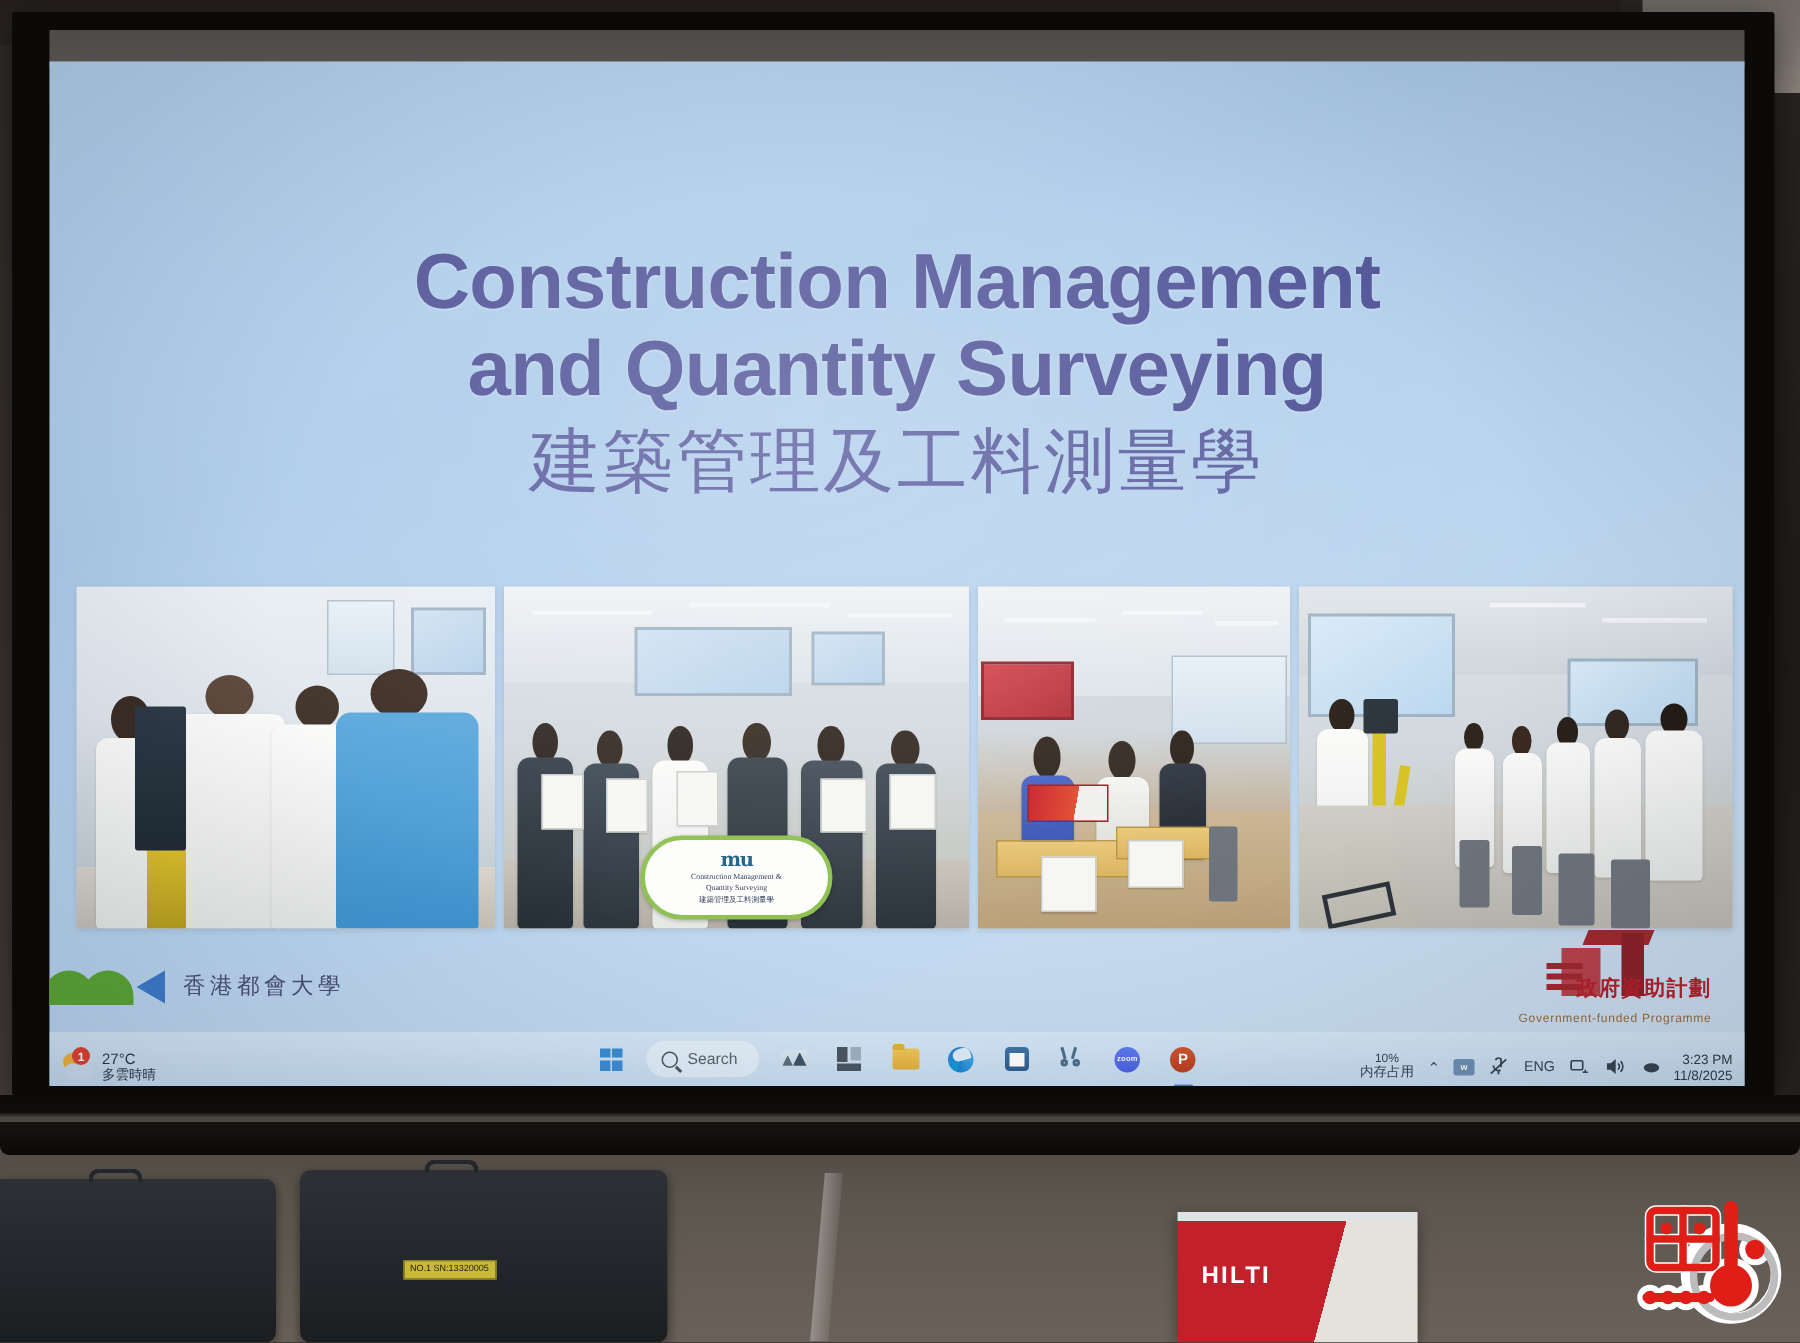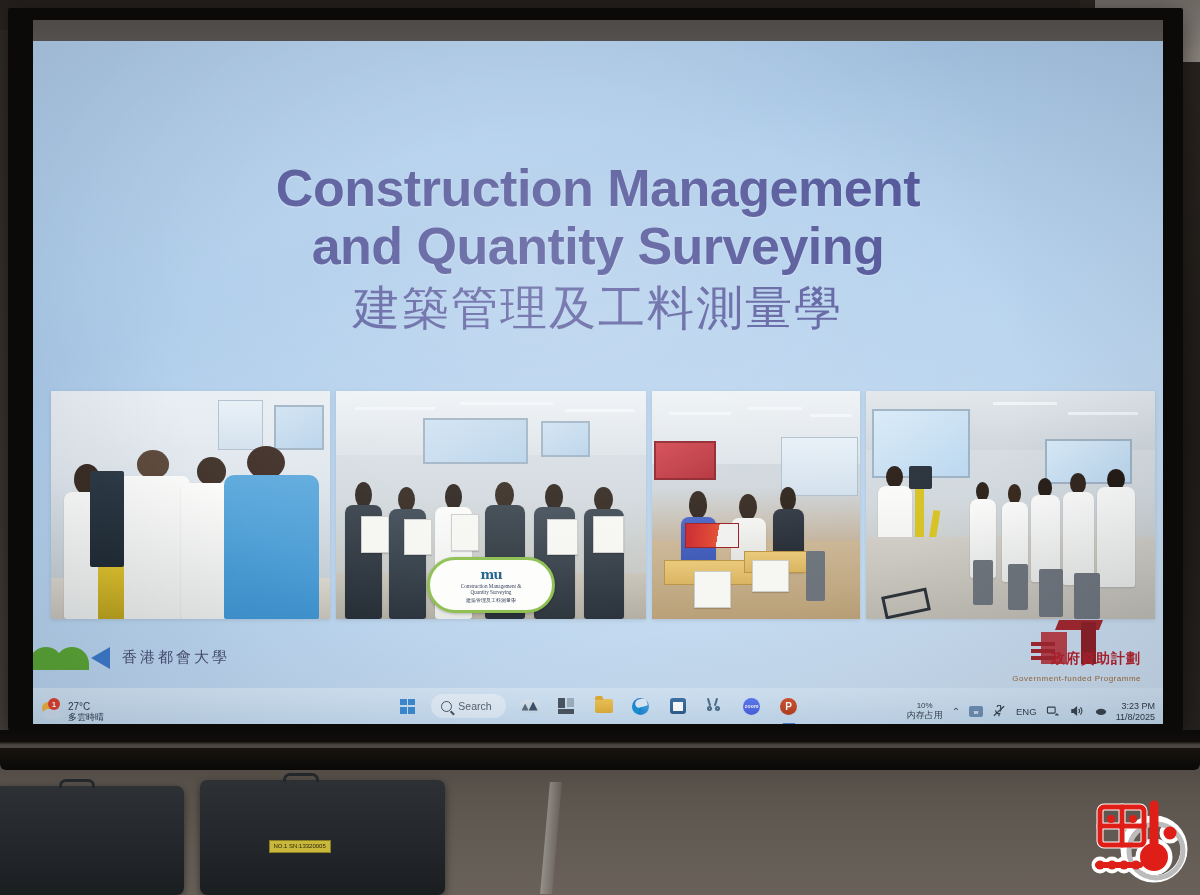--- a/index.html
+++ b/index.html
@@ -576,20 +576,23 @@
     <div class="case" style="left:-6px;top:56px;width:190px;height:109px;">
       <div class="case-handle"></div>
     </div>
     <div class="case" style="left:200px;top:50px;width:245px;height:115px;">
       <div class="case-handle"></div>
       <div class="case-tag">NO.1 SN:13320005</div>
     </div>
 
     <div class="clear-stand"></div>
 
+    <div class="hilti-box">
+      <div class="hilti-text">HILTI</div>
+    </div>
 
     <div id="watermark">
       <svg viewBox="0 0 112 100" width="112" height="100">
         <g fill="none" stroke="#ffffff" stroke-width="7" stroke-linejoin="round" stroke-linecap="round">
           <circle cx="72" cy="58" r="30"></circle>
           <rect x="18" y="16" width="44" height="38" rx="4"></rect>
           <line x1="40" y1="16" x2="40" y2="54"></line>
           <line x1="18" y1="35" x2="62" y2="35"></line>
           <path d="M72 14 L72 62"></path>
           <circle cx="72" cy="66" r="15"></circle>

